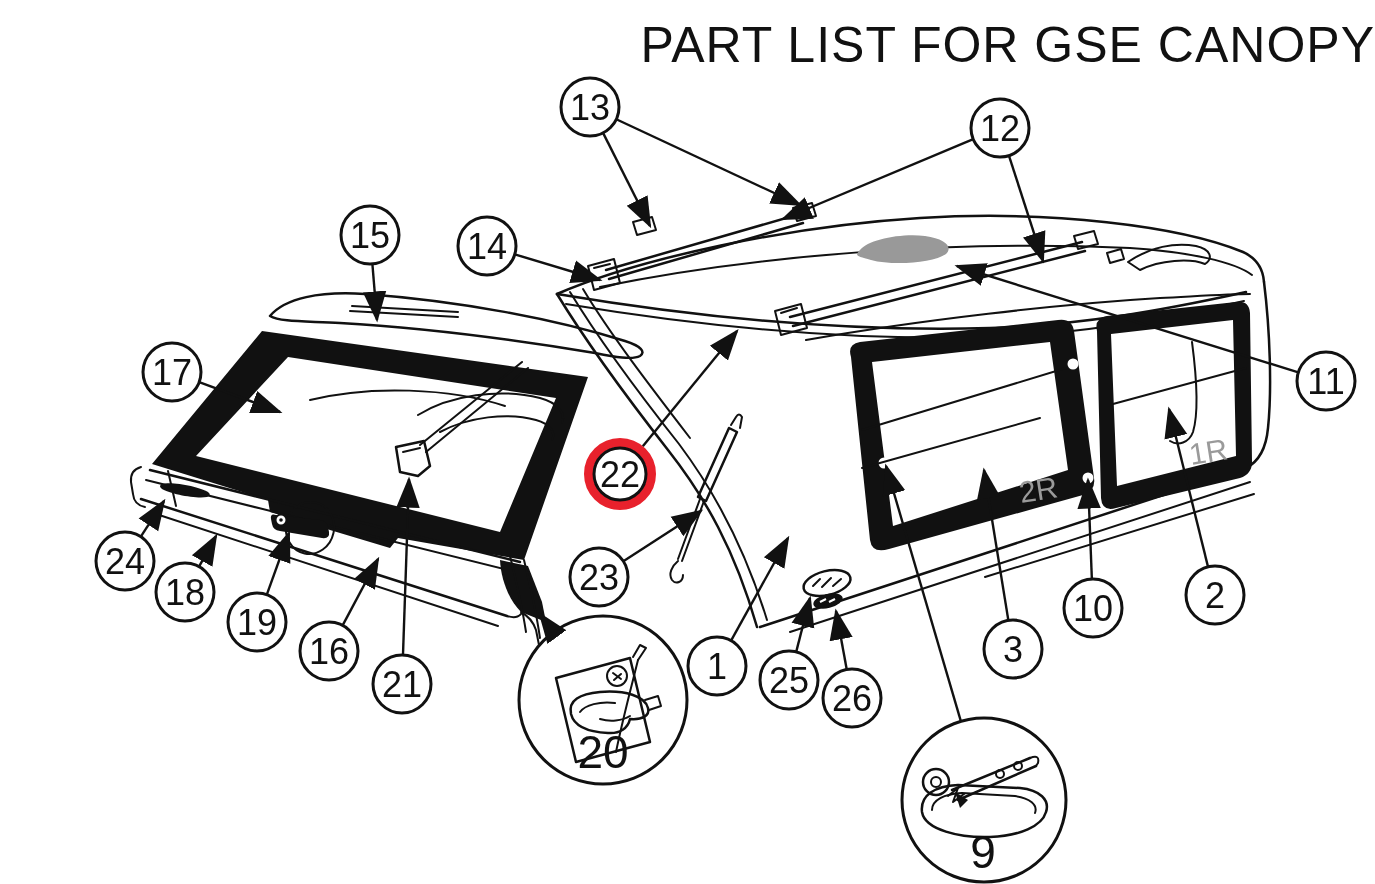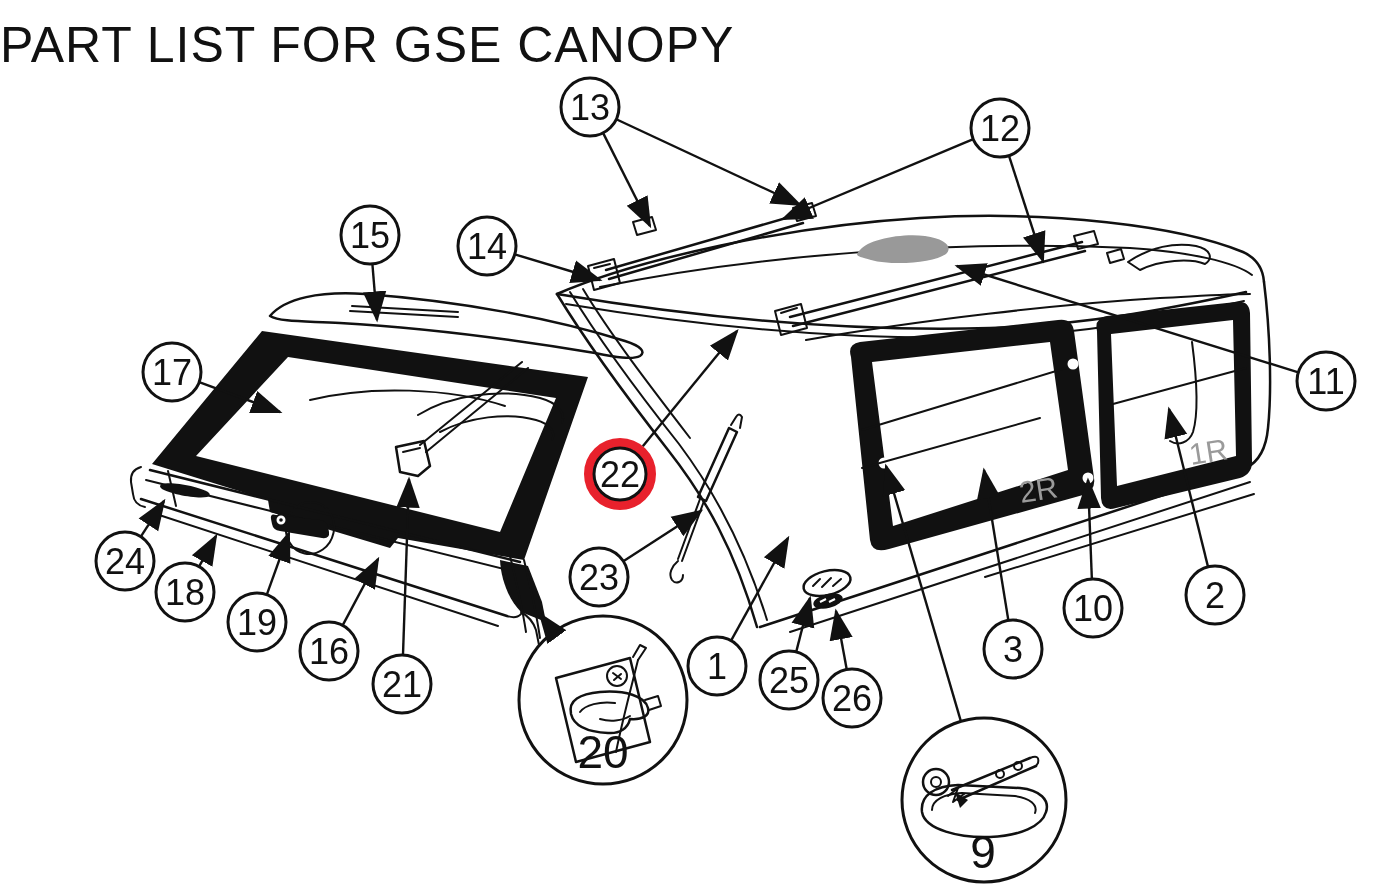--- a/index.html
+++ b/index.html
@@ -1,18 +1,18 @@
 <!DOCTYPE html>
 <html><head>
 <meta charset="utf-8">
 <style>
   html,body{margin:0;padding:0;background:#fff;}
   .stage{position:relative;width:1375px;height:884px;background:#fff;overflow:hidden;
          font-family:"Liberation Sans",sans-serif;}
-  .title{position:absolute;top:16px;left:0;width:100%;text-align:left;
+  .title{position:absolute;top:16px;left:0;width:100%;text-align:right;
          font-size:50px;font-weight:400;letter-spacing:1px;color:#111;}
   svg{position:absolute;top:0;left:0;}
   .ln{fill:none;stroke:#111;stroke-width:2.5;stroke-linecap:round;stroke-linejoin:round;}
   .thin{stroke-width:2;}
   .blk{fill:#111;stroke:none;}
   .callout-num{font-family:"Liberation Sans",sans-serif;font-size:36px;fill:#111;}
   .detail-num{font-family:"Liberation Sans",sans-serif;font-size:46px;fill:#111;}
   .wlabel{font-family:"Liberation Sans",sans-serif;font-size:30px;}
 </style>
 </head>

